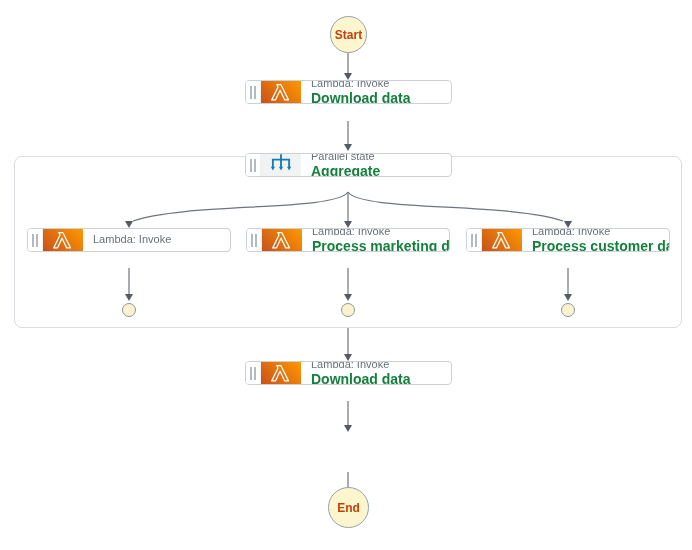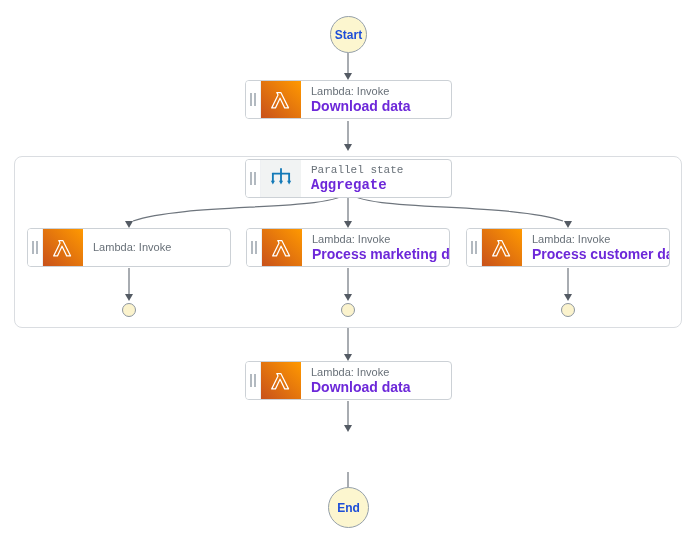--- a/index.html
+++ b/index.html
@@ -6,38 +6,38 @@
   .canvas{
     position:relative;width:692px;height:550px;background:#ffffff;
     font-family:"Liberation Sans","DejaVu Sans",sans-serif;overflow:hidden;
   }
   .edges-svg{position:absolute;left:0;top:0;}
   .parallel-container{
     position:absolute;left:14px;top:156px;width:668px;height:172px;
     border:1px solid #dadde1;border-radius:8px;background:#ffffff;box-sizing:border-box;
   }
   .state-node{
-    position:absolute;height:39px;background:#ffffff;border:1px solid #ccd1d6;
+    position:absolute;height:24px;background:#ffffff;border:1px solid #ccd1d6;
     border-radius:4px;display:flex;align-items:stretch;box-sizing:border-box;overflow:hidden;
   }
   .handle{
     flex:0 0 14px;display:flex;align-items:center;justify-content:center;gap:2px;
     border-right:1px solid #eef0f2;background:#fff;
   }
   .handle i{display:block;width:2px;height:13px;background:#b2b9c0;}
   .icon-block{flex:0 0 40px;display:flex;align-items:center;justify-content:center;}
   .icon-lambda-bg{background:linear-gradient(45deg,#c8511b,#ff9900);}
   .icon-gray-bg{background:#f1f3f3;}
   .texts{display:flex;flex-direction:column;justify-content:center;padding-left:10px;line-height:1.2;white-space:nowrap;}
   .type-label{font-size:11px;color:#687078;}
-  .title{font-size:14px;font-weight:bold;color:#6d28d9;}
+  .title{font-size:14px;font-weight:bold;color:#15803d;}
   .terminal{
     position:absolute;border-radius:50%;background:#fcf6cf;border:1px solid #95a0aa;
     display:flex;align-items:center;justify-content:center;
-    font-size:12px;font-weight:bold;color:#1d4ed8;box-sizing:border-box;
+    font-size:12px;font-weight:bold;color:#c2410c;box-sizing:border-box;
   }
   .terminal.start{left:330px;top:16px;width:37px;height:37px;}
   .terminal.end{left:328px;top:487px;width:41px;height:41px;}
   .branch-end{
     position:absolute;width:14px;height:14px;border-radius:50%;
     background:#fbf3cd;border:1px solid #8d969f;box-sizing:border-box;
   }
 </style>
 </head>
 <body>
@@ -88,21 +88,21 @@
       <svg width="28" height="28" viewBox="0 0 32 32">
           <path d="M11.2 7.5 H15.8 L24.6 25 H20.2 L14.9 13.9 L9.7 25 H5.4 L12.6 10.4 Z" fill="none" stroke="#ffffff" stroke-width="1.4" stroke-linejoin="round"></path>
         </svg>
     </div>
     <div class="texts">
       <span class="type-label">Lambda: Invoke</span>
       <span class="title">Download data</span>
     </div>
   </div>
 
-  <div class="state-node" style="left:245px;top:159px;width:207px;font-family:Liberation Mono, monospace;">
+  <div class="state-node" style="left:245px;top:153px;width:207px;">
     <div class="handle">
         <i></i>
         <i></i>
       </div>
     <div class="icon-block icon-gray-bg">
       <svg width="26" height="26" viewBox="0 0 24 24">
         <g fill="none" stroke="#147ab8" stroke-width="1.7" stroke-linecap="round" stroke-linejoin="round">
           <path d="M12 2.8 V7"></path>
             <path d="M4.5 7 H19.5"></path>
             <path d="M4.5 7 V14"></path>

